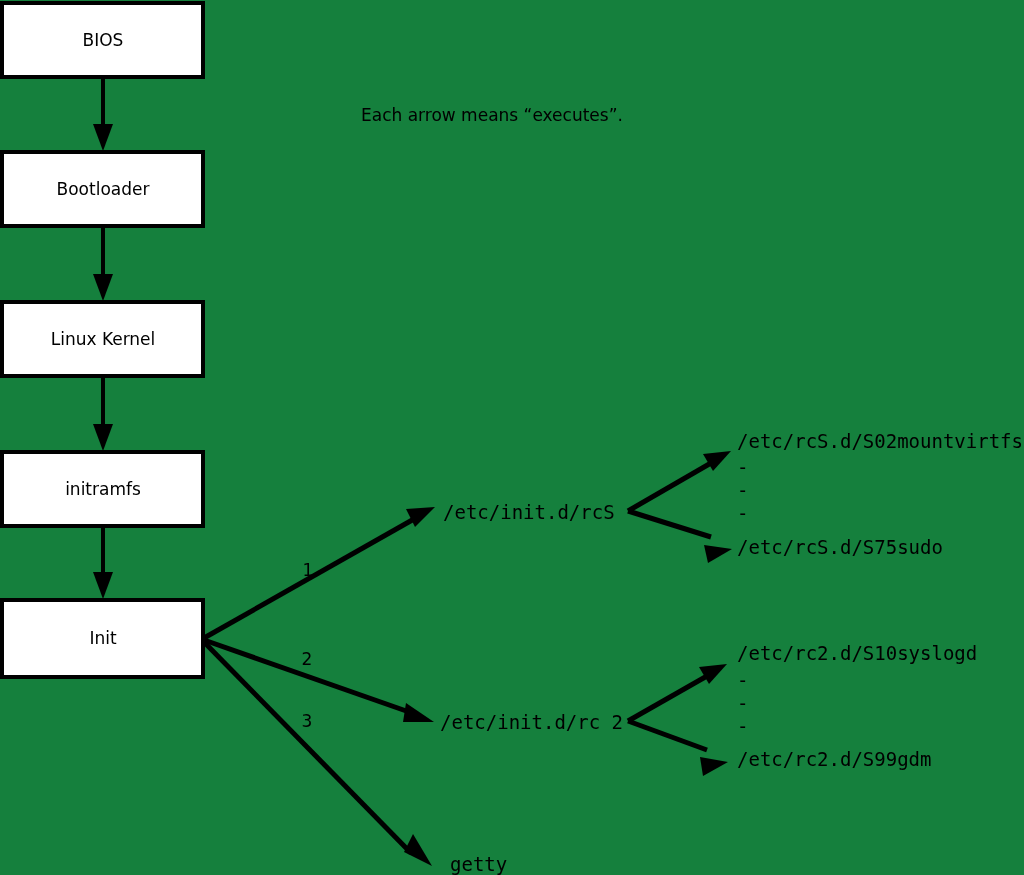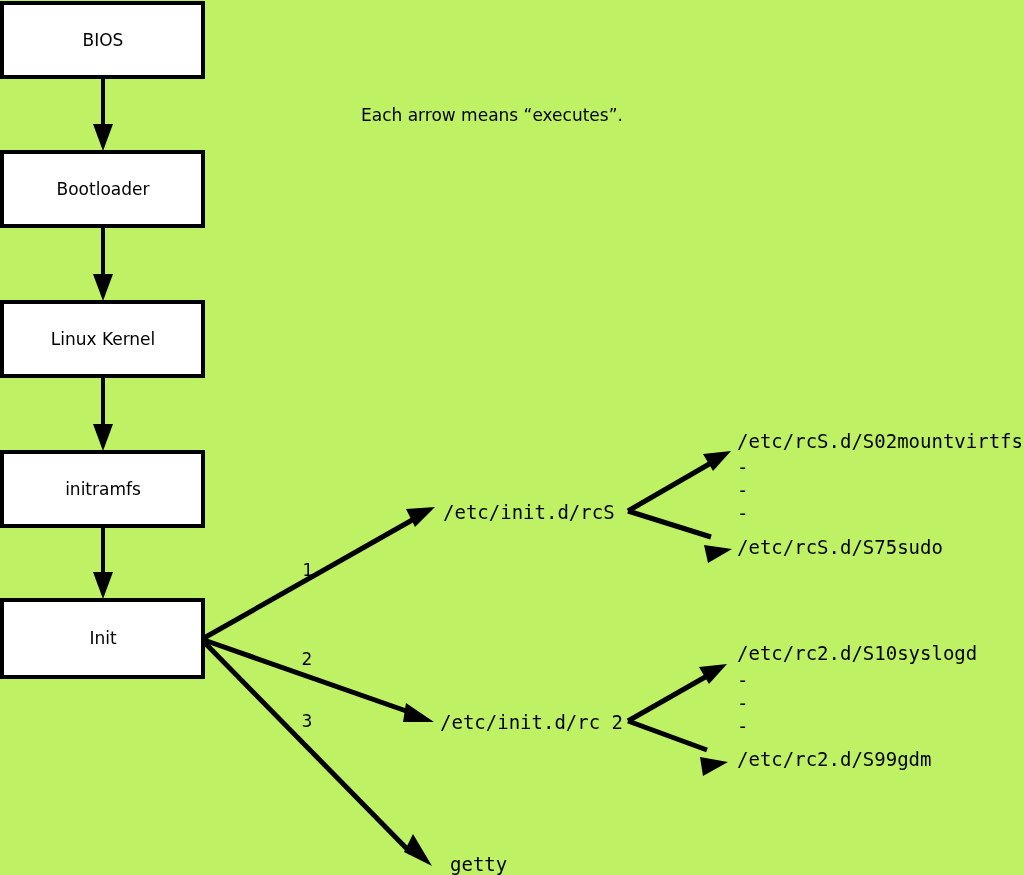--- a/index.html
+++ b/index.html
@@ -11,21 +11,21 @@
   body {
     width: 1024px;
     height: 875px;
     overflow: hidden;
     font-family: "DejaVu Sans", sans-serif;
   }
   #diagram-root {
     position: relative;
     width: 1024px;
     height: 875px;
-    background: #bef264;
+    background: #15803d;
   }
   svg#boot-diagram {
     display: block;
     width: 1024px;
     height: 875px;
   }
   .box-rect {
     fill: #ffffff;
     stroke: #000000;
     stroke-width: 4;

